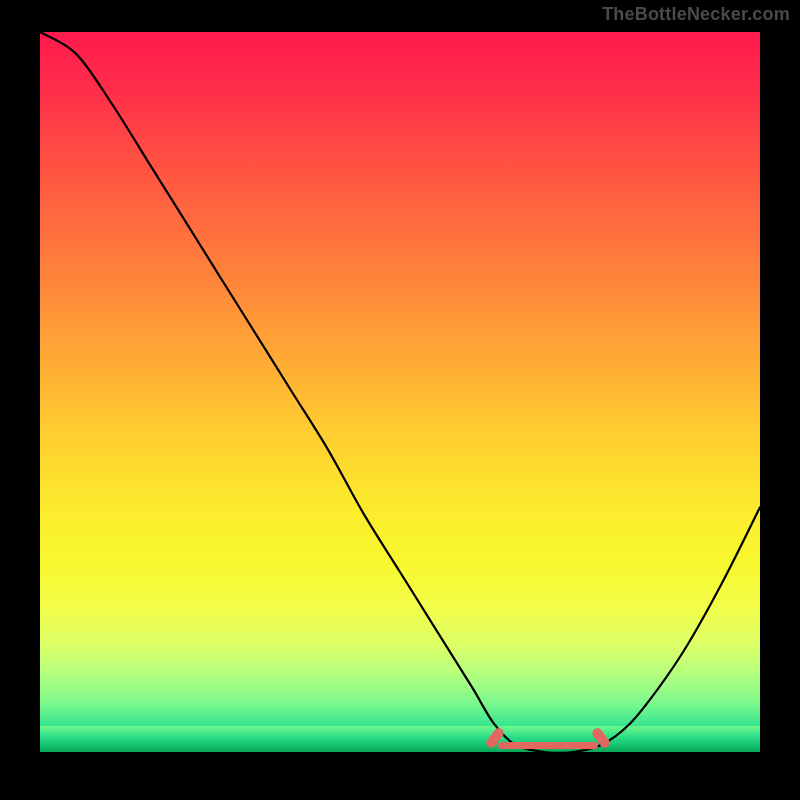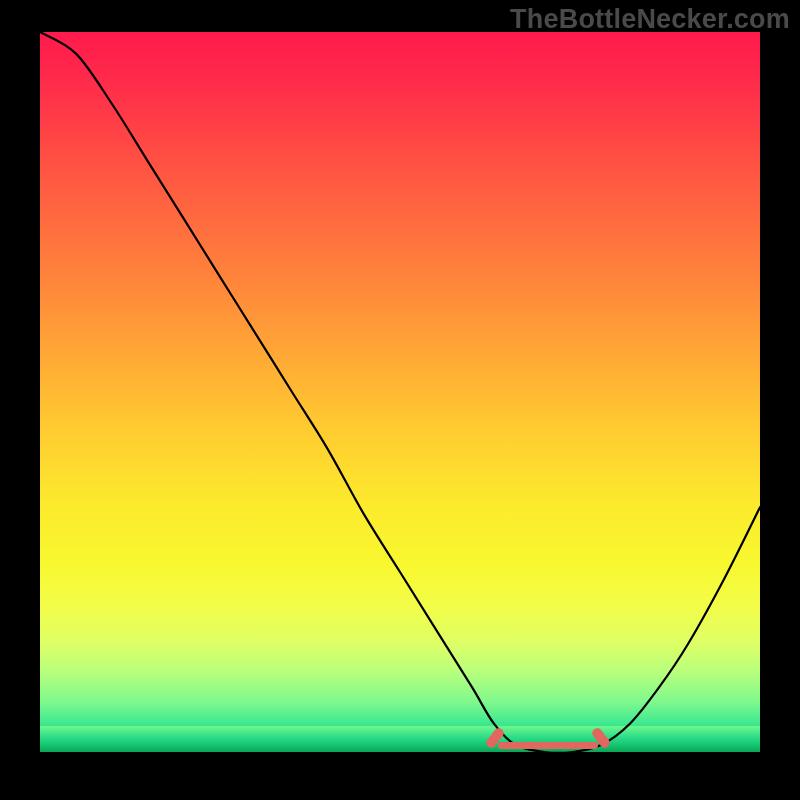--- a/index.html
+++ b/index.html
@@ -15,21 +15,21 @@
     position: relative;
     width: 800px;
     height: 800px;
     background: #000;
   }
   .watermark {
     position: absolute;
     top: 4px;
     right: 10px;
     color: #4a4a4a;
-    font-size: 27px;
+    font-size: 18px;
     font-weight: 600;
     letter-spacing: 0.2px;
   }
   .plot-area {
     position: absolute;
     left: 40px;
     top: 32px;
     width: 720px;
     height: 720px;
     overflow: hidden;

